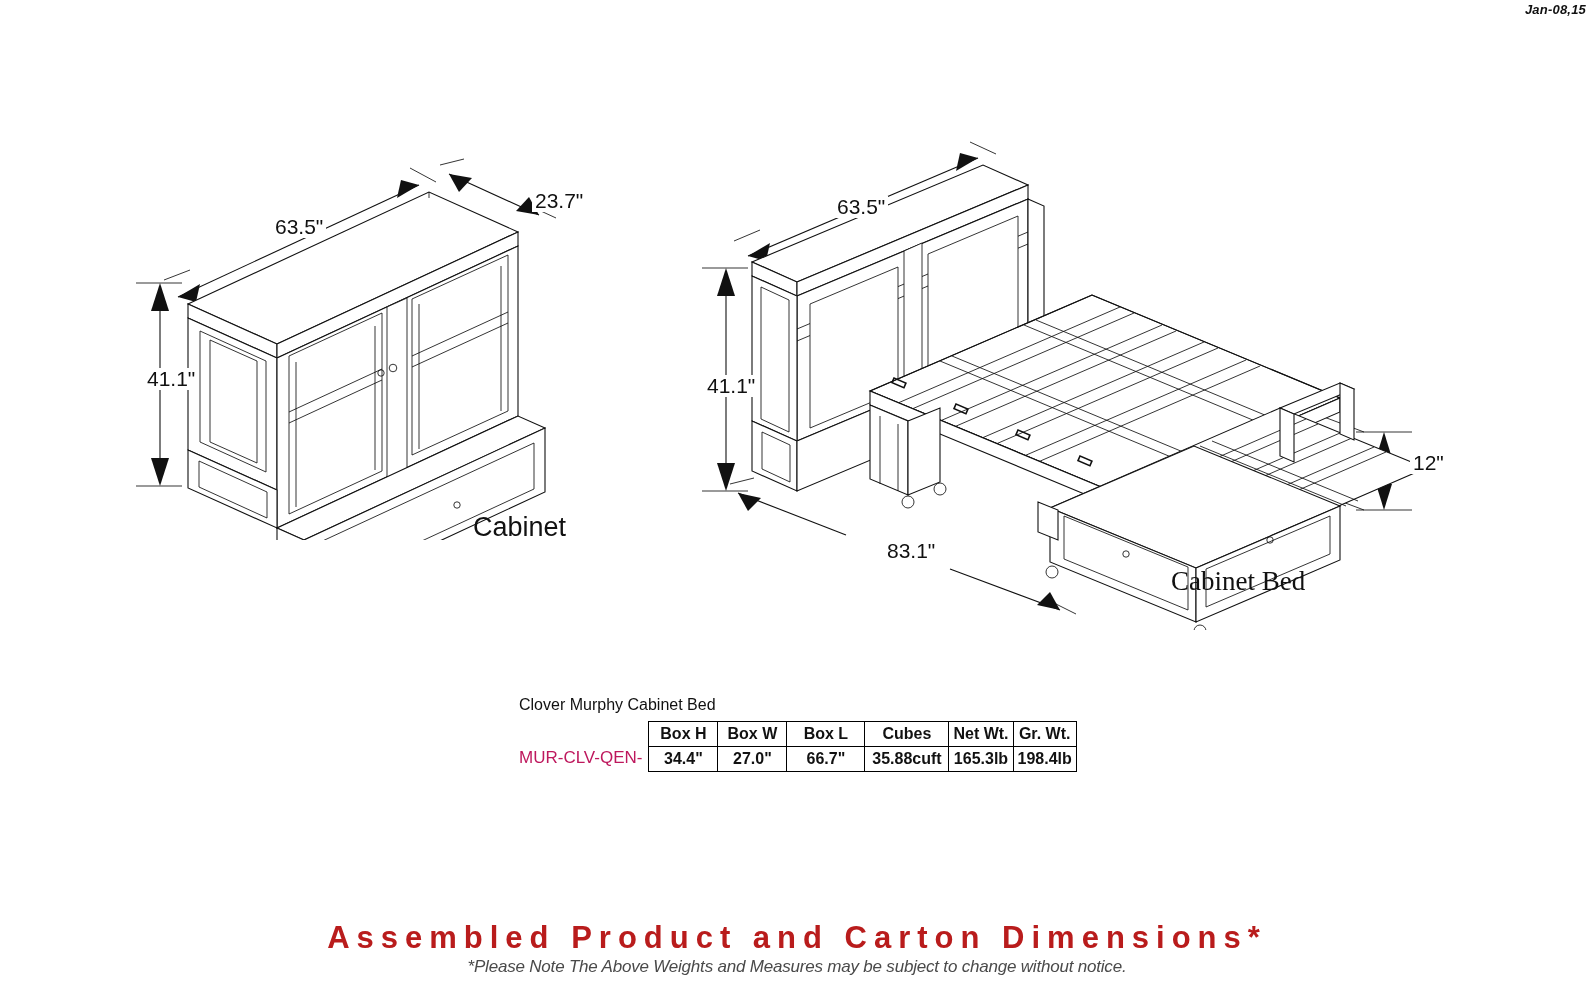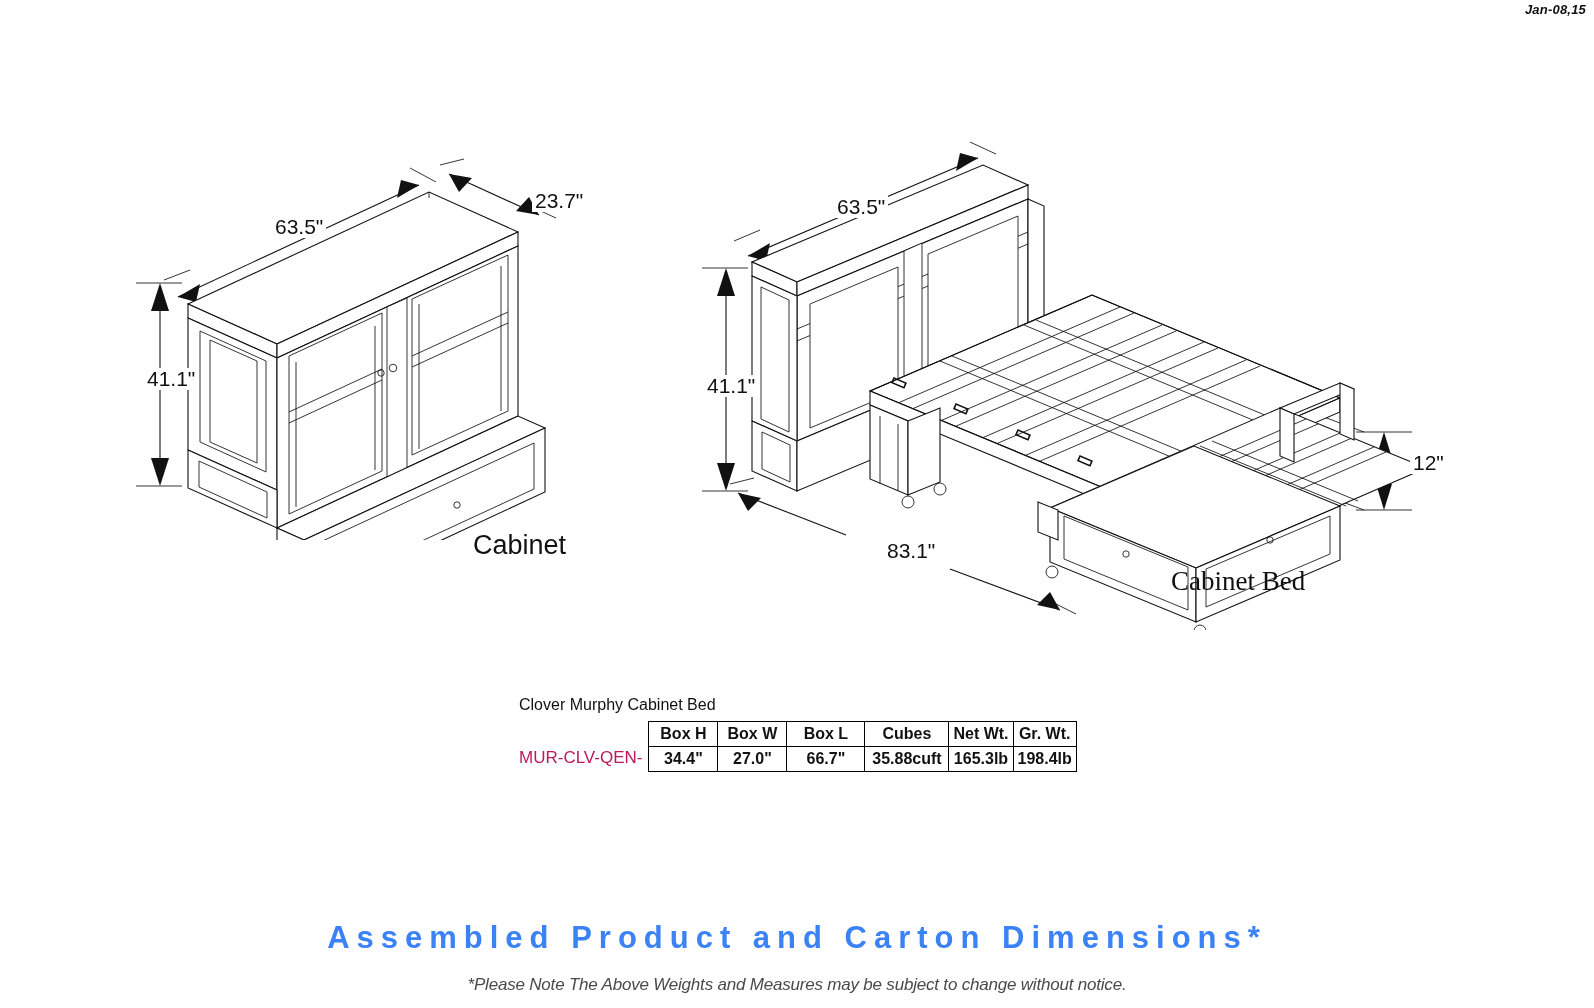--- a/index.html
+++ b/index.html
@@ -38,21 +38,21 @@
   #cabinet-drawing { left: 60px; top: 120px; }
   #bed-drawing     { left: 640px; top: 110px; }
 
   
   .view-caption {
     position: absolute;
     font-size: 27px;
     color: #111;
     white-space: nowrap;
   }
-  #caption-cabinet { left: 473px; top: 530px; }
+  #caption-cabinet { left: 473px; top: 512px; }
   #caption-bed     { left: 1171px; top: 566px; font-family: Liberation Serif, serif; }
 
   
   .dim-label {
     position: absolute;
     font-size: 21px;
     color: #111;
     white-space: nowrap;
     background: #ffffff;
     padding: 0 3px;
@@ -120,24 +120,24 @@
     position: absolute;
     left: 0;
     right: 0;
     top: 920px;
     text-align: center;
   }
   #footer-title {
     font-size: 31px;
     font-weight: bold;
     letter-spacing: 7px;
-    color: #3b82f6;
+    color: #b91c1c;
   }
   #footer-note {
-    margin-top: 19px;
+    margin-top: 1px;
     font-size: 17px;
     font-style: italic;
     color: #4a4a4a;
     letter-spacing: -0.2px;
   }
 
   
   svg .ln   { fill: none; stroke: #111; stroke-width: 1.1; }
   svg .ln-t { fill: none; stroke: #111; stroke-width: 0.85; }
   svg .ln-h { fill: none; stroke: #111; stroke-width: 1.6; }

